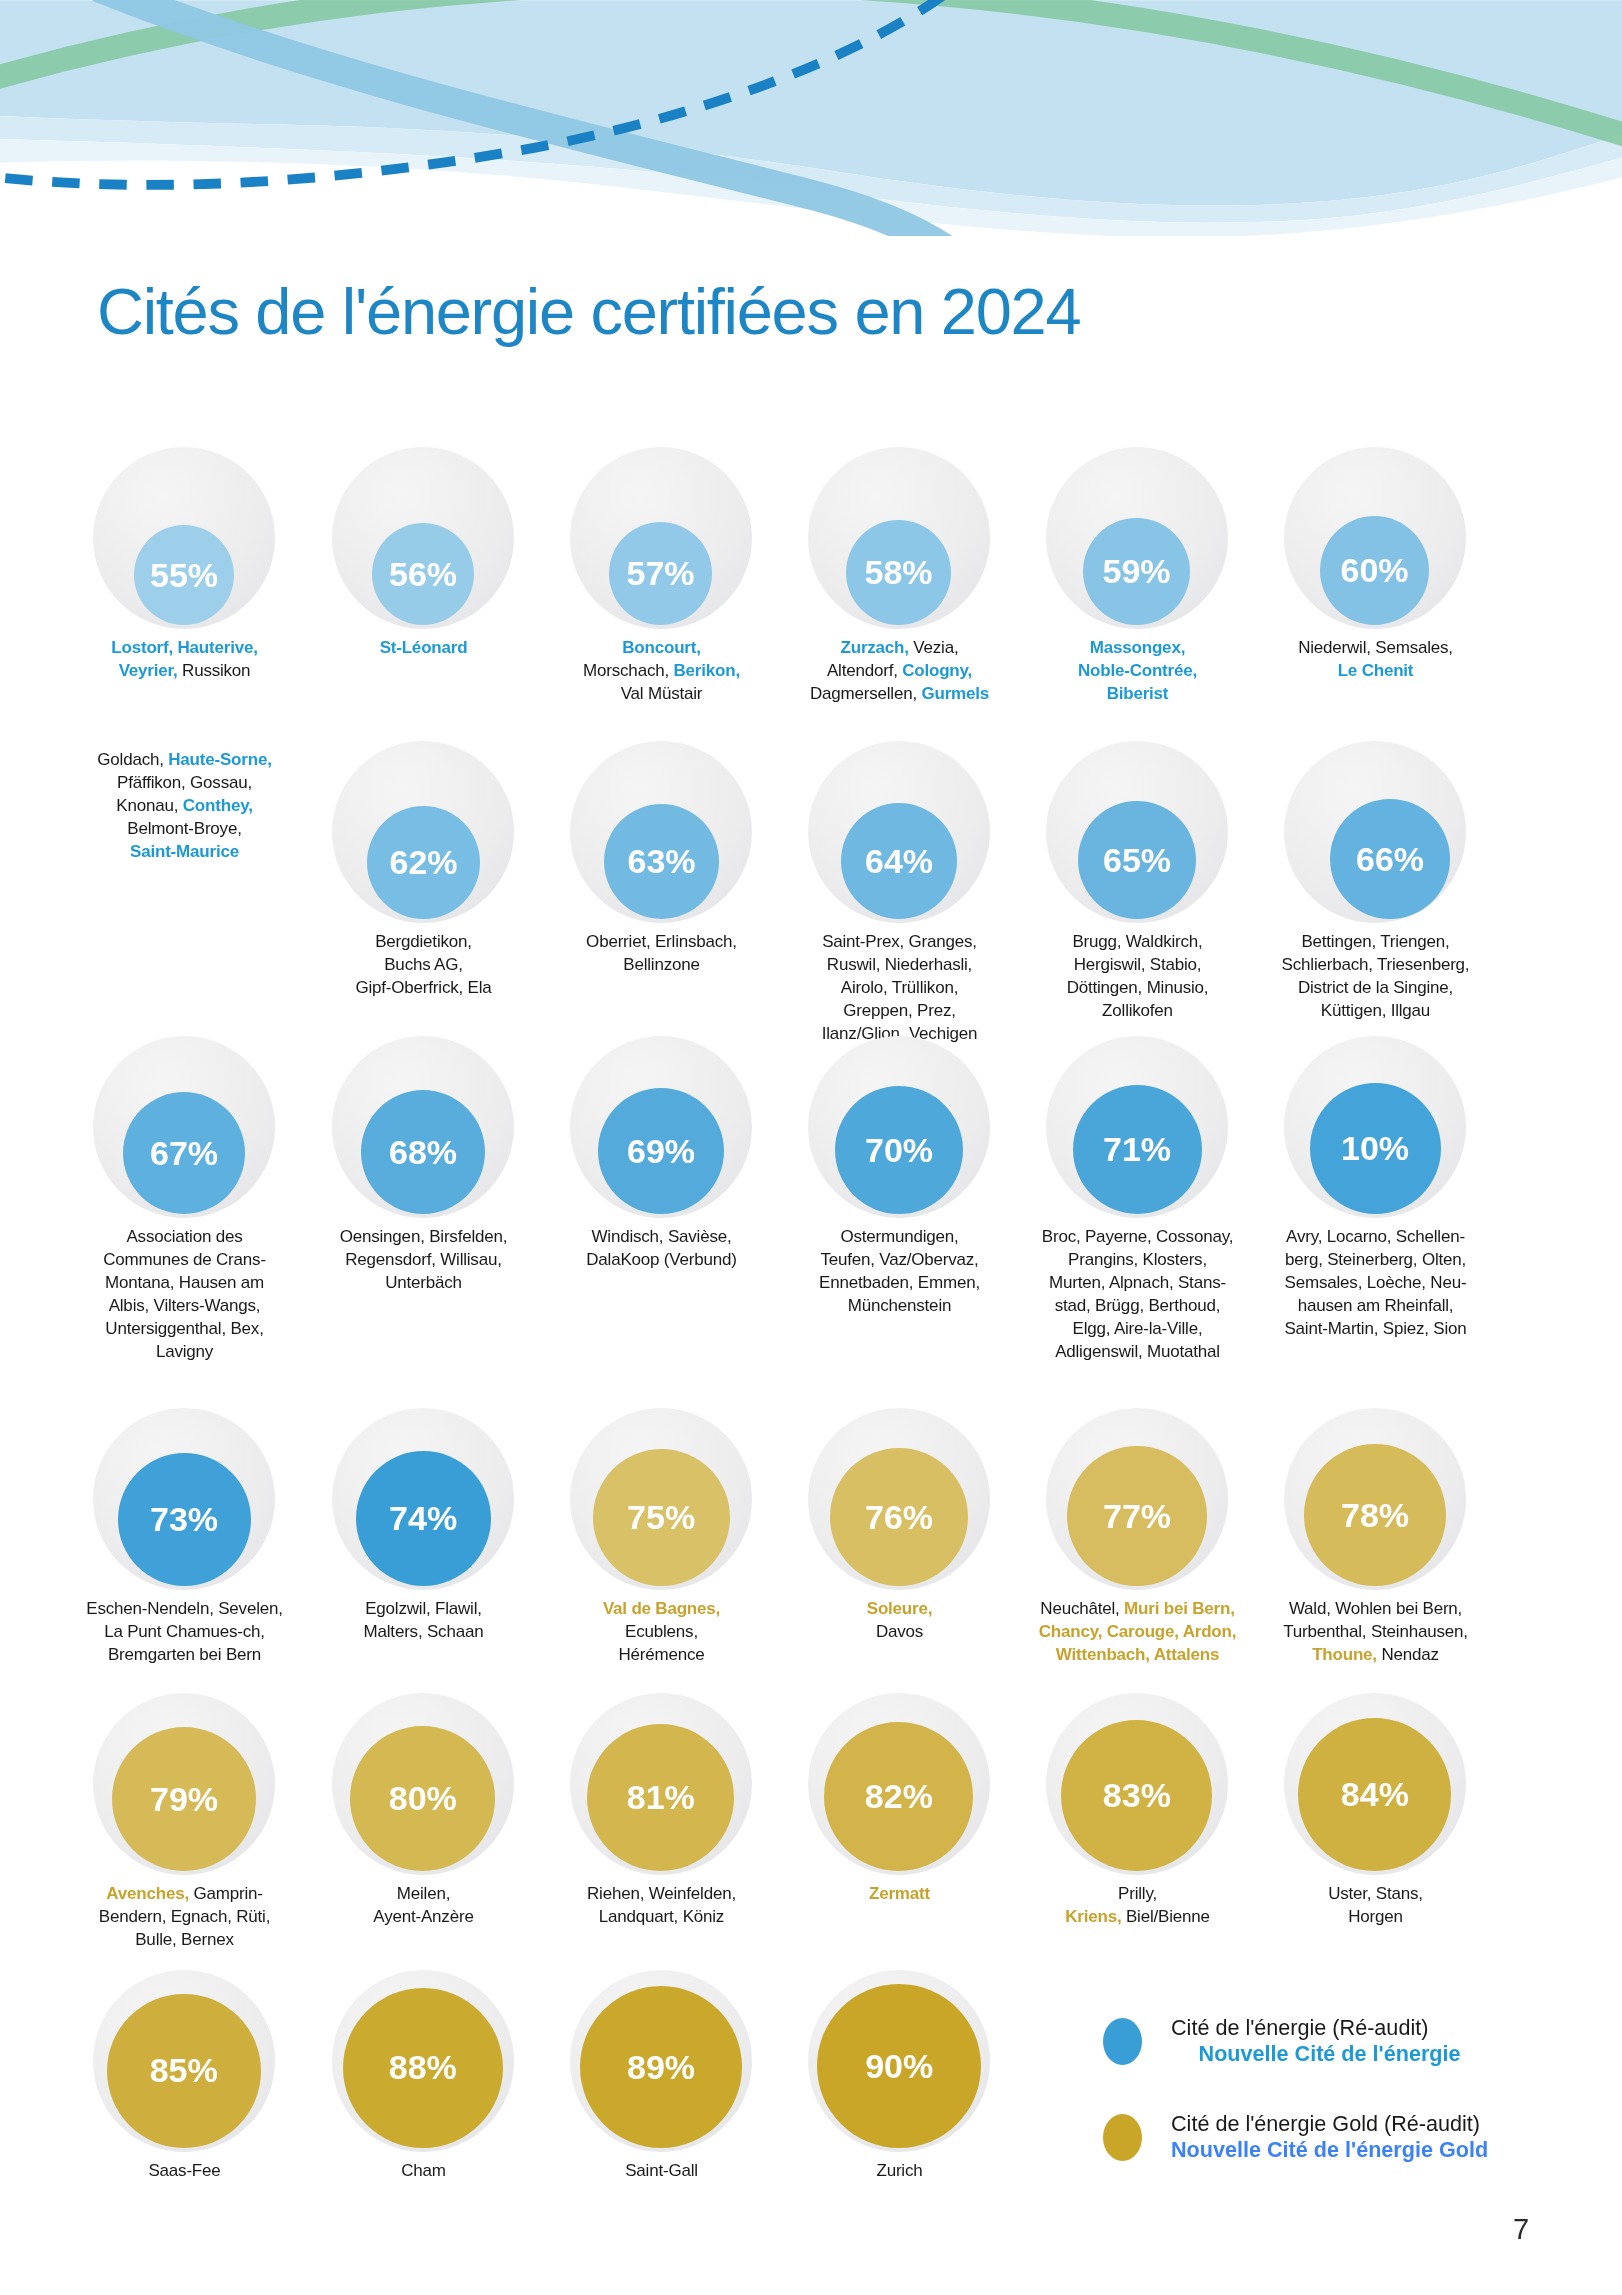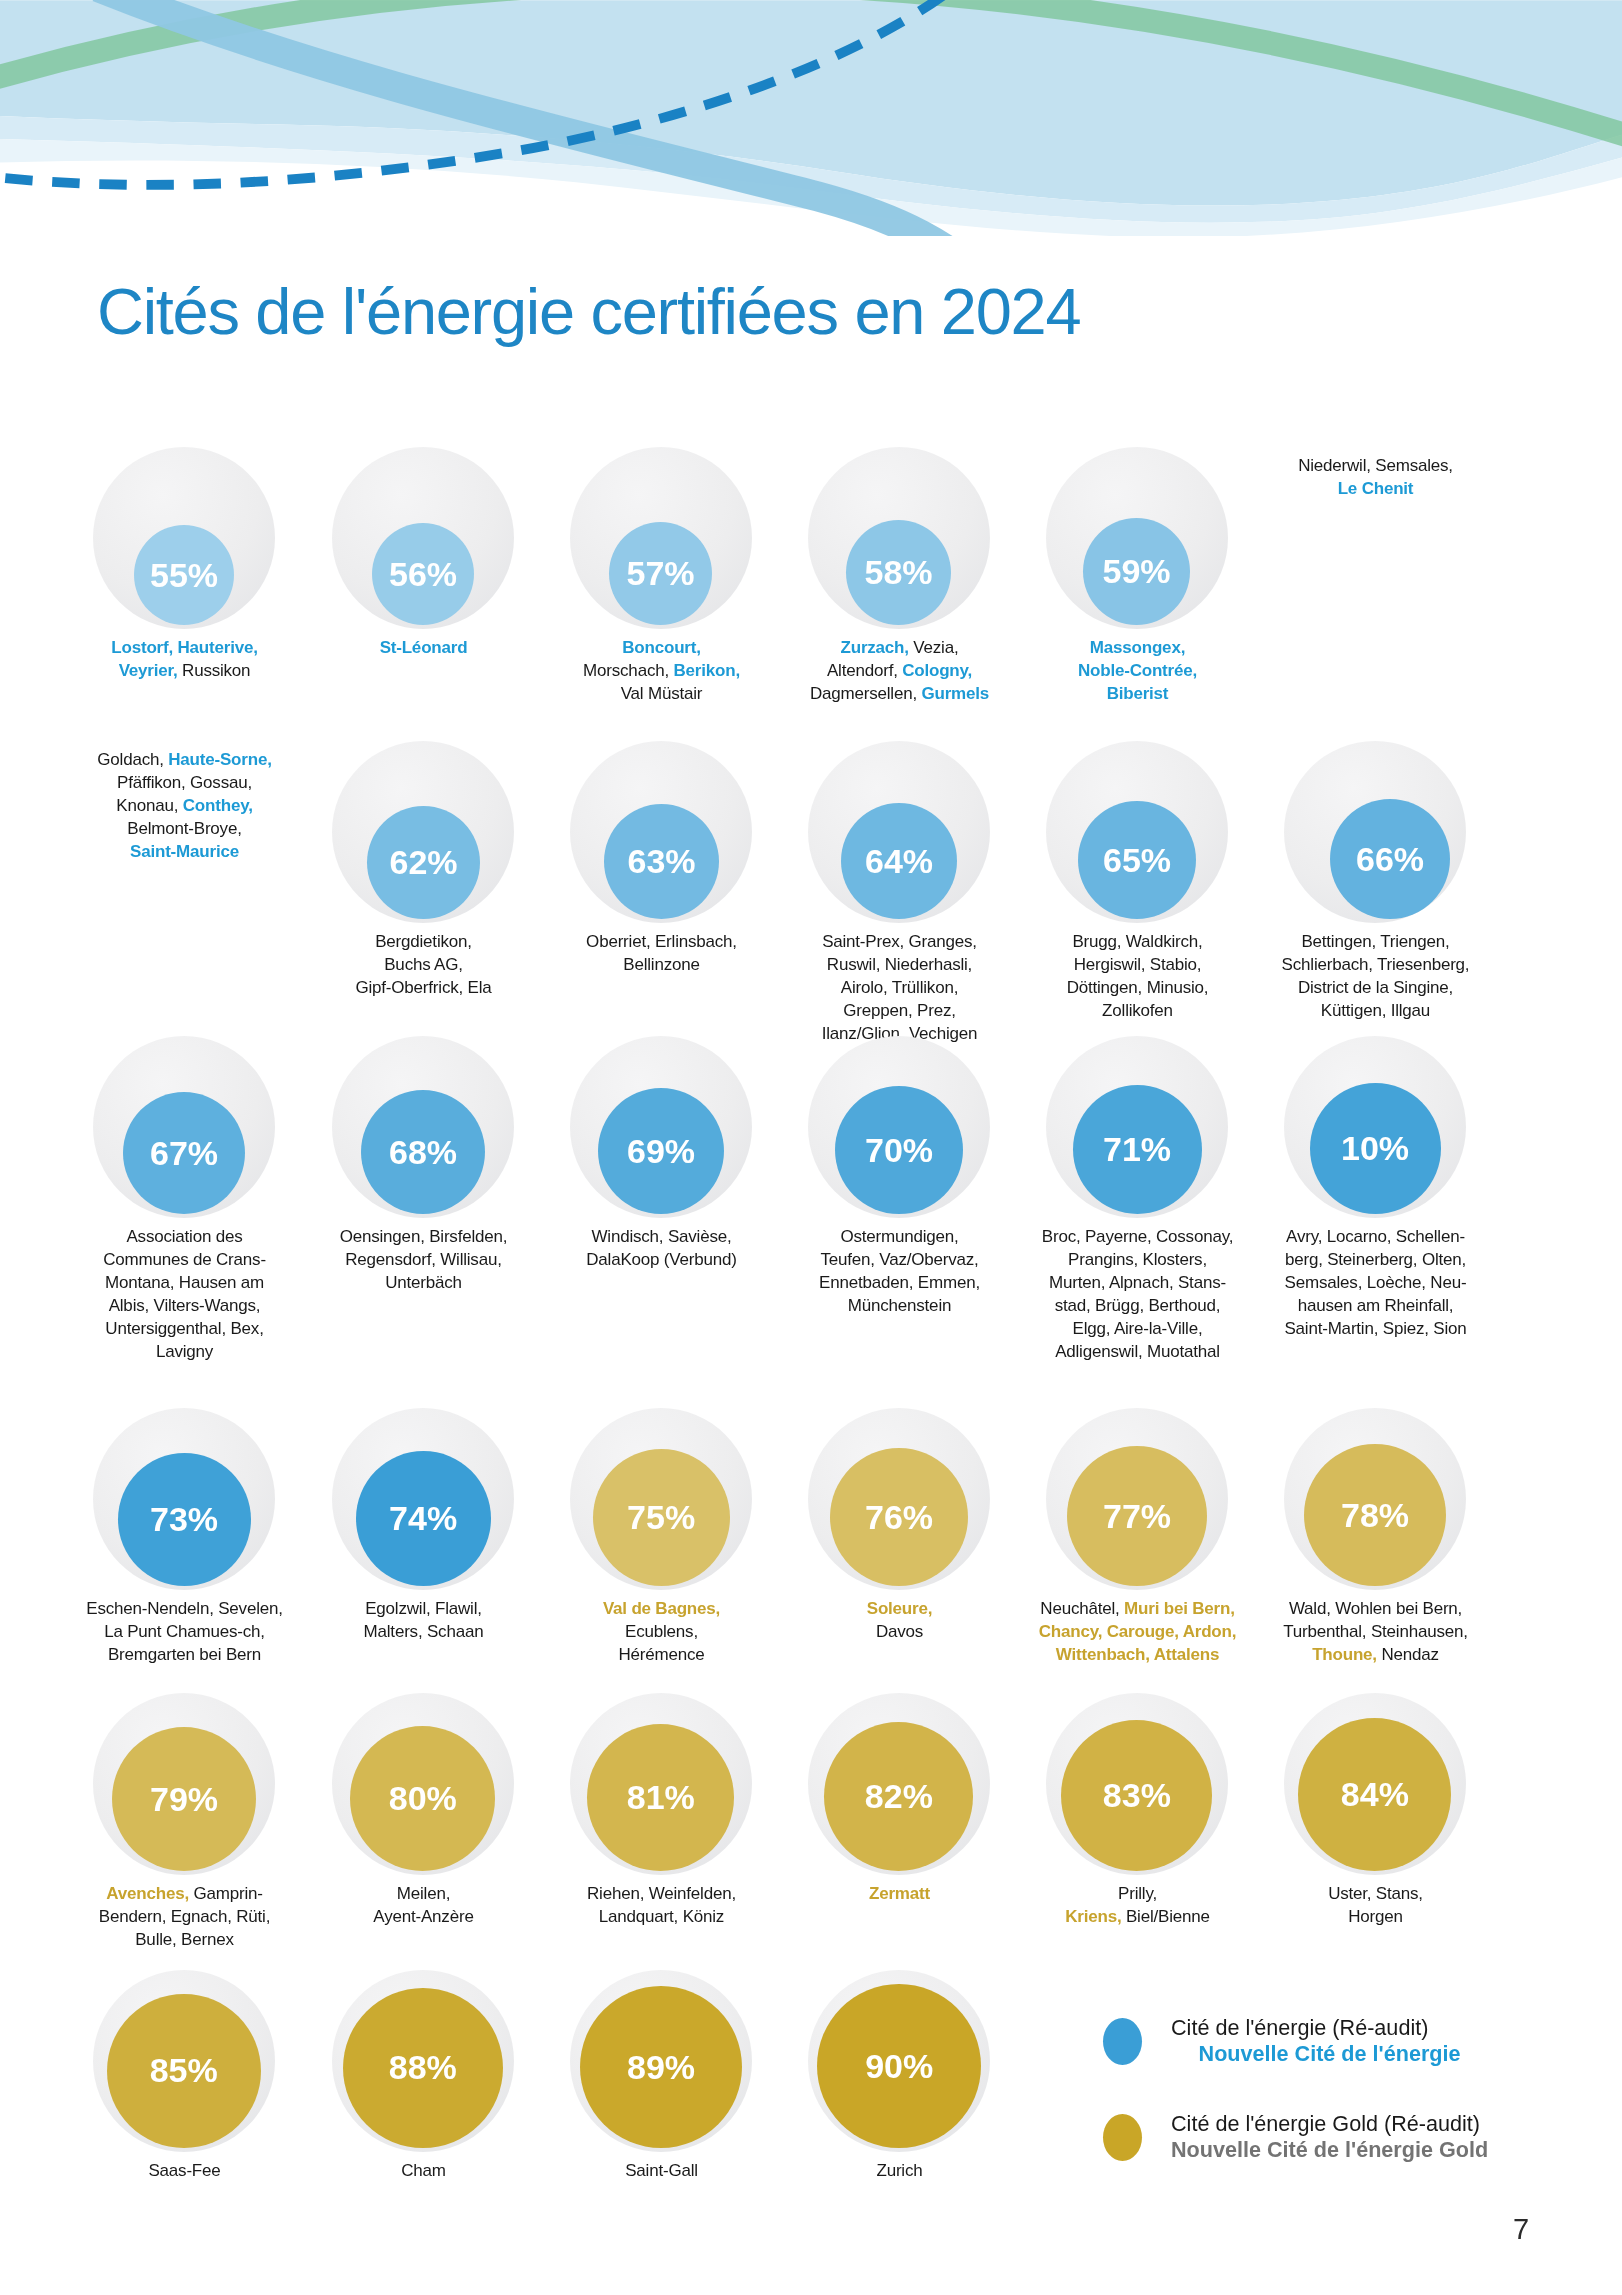--- a/index.html
+++ b/index.html
@@ -20,21 +20,21 @@
   .label .gold{color:#C7A32E;font-weight:700;}
   .legend{position:absolute;left:1103px;top:2015px;}
   .legend-row{position:relative;padding-left:68px;min-height:54px;}
   .legend-row + .legend-row{margin-top:42px;}
   .legend-dot{position:absolute;left:0;top:3.3px;width:39px;height:47px;border-radius:50%;}
   .legend-dot.blue{background:#3A9ED6;}
   .legend-dot.gold{background:#C9A627;}
   .legend-l1{font-size:21.6px;line-height:26px;color:#1a1a1a;white-space:nowrap;}
   .legend-l2{font-size:21.6px;line-height:26px;font-weight:700;white-space:nowrap;}
   .legend-l2.blue{color:#1D9AD5;text-align:center;}
-  .legend-l2.gold{color:#737373;}
+  .legend-l2.gold{color:#3b82f6;}
   .pagenum{position:absolute;left:1513px;top:2213px;font-size:29px;color:#2b2b2b;}
 </style>
 </head>
 <body>
 
 <div class="page">
 
   <svg class="header-svg" width="1623" height="236" viewBox="0 0 2480 360">
     <path d="M0 0 H2480 V205 C2380 235 2260 285 2050 305 C1800 329 1520 300 1280 262 C1000 218 700 196 430 190 C280 187 130 183 0 177 Z" fill="#C3E1F0"></path>
     <path d="M0 177 C130 183 280 187 430 190 C700 196 1000 218 1280 262 C1520 300 1800 329 2050 305 C2260 285 2380 235 2480 205 V240 C2300 290 2150 330 1950 338 C1700 348 1450 318 1200 285 C900 246 560 228 0 212 Z" fill="#D7EBF6"></path>
@@ -98,20 +98,25 @@
             <span class="pct">59%</span>
           </div>
         </div>
         <div class="label">
           <div class="line"><span class="blue">Massongex,</span></div>
           <div class="line"><span class="blue">Noble-Contrée,</span></div>
           <div class="line"><span class="blue">Biberist</span></div>
         </div>
       </div>
       <div class="cell" style="left: 1256px; top: 447px;">
+        <div class="big">
+          <div class="inner" style="height: 109px; width: 109px; left: 36px; top: 69px; background: rgb(131, 194, 229);">
+            <span class="pct">60%</span>
+          </div>
+        </div>
         <div class="label">
           <div class="line"><span>Niederwil, Semsales,</span></div>
           <div class="line"><span class="blue">Le Chenit</span></div>
         </div>
       </div>
       <div class="cell" style="left: 65px; top: 741px;">
         <div class="label">
           <div class="line"><span>Goldach, </span><span class="blue">Haute-Sorne,</span></div>
           <div class="line"><span>Pfäffikon, Gossau,</span></div>
           <div class="line"><span>Knonau, </span><span class="blue">Conthey,</span></div>

